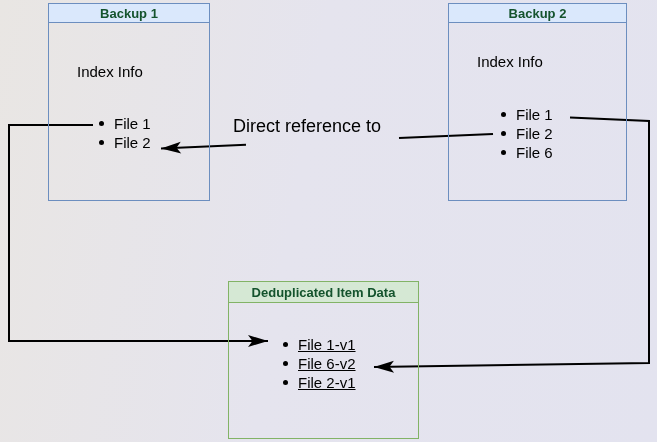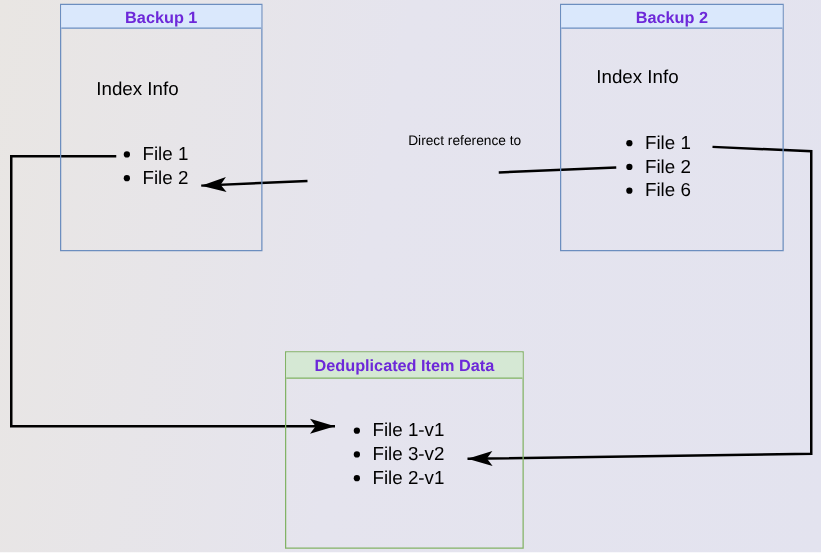--- a/index.html
+++ b/index.html
@@ -28,21 +28,21 @@
     background: transparent;
   }
   .node.blue  { border-color: #6c8ebf; }
   .node.green { border-color: #82b366; }
   .node-header {
     width: 100%;
     box-sizing: border-box;
     text-align: center;
     font-weight: bold;
     font-size: 13px;
-    color: #6d28d9;
+    color: #14532d;
     border-bottom: 1.5px solid;
   }
   .blue  .node-header { background: #dae8fc; border-color: #6c8ebf; line-height: 19px; height: 19px; }
   .green .node-header { background: #d5e8d4; border-color: #82b366; line-height: 21px; height: 21px; }
   .section-label {
     position: absolute;
     font-size: 15px;
     color: #000;
     white-space: nowrap;
   }
@@ -65,24 +65,24 @@
     left: 0;
     top: 7px;
     width: 5px;
     height: 5px;
     border-radius: 50%;
     background: #000;
   }
   .annotation {
     position: absolute;
     left: 233px;
-    top: 103px;
+    top: 116px;
     width: 184px;
-    text-align: right;
-    font-size: 11px;
+    text-align: left;
+    font-size: 18px;
     line-height: 20px;
     color: #000;
   }
 </style>
 </head>
 <body>
 
 <div class="canvas">
 
   <svg class="arrow-layer" viewBox="0 0 657 442" xmlns="http://www.w3.org/2000/svg">
@@ -130,28 +130,28 @@
       </li>
       <li>
         <span class="dot"></span>
         <span>File 6</span>
       </li>
     </ul>
   </div>
 
   <div class="node green" style="left:228px; top:281px; width:191px; height:158px;">
     <div class="node-header">Deduplicated Item Data</div>
-    <ul class="file-list" style="left:54px; top:53px;">
+    <ul class="file-list" style="left:54px; top:53px;text-decoration:underline;">
       <li>
         <span class="dot"></span>
         <span>File 1-v1</span>
       </li>
       <li>
         <span class="dot"></span>
-        <span>File 3-v2</span>
+        <span>File 6-v2</span>
       </li>
       <li>
         <span class="dot"></span>
         <span>File 2-v1</span>
       </li>
     </ul>
   </div>
 
   <div class="annotation">
     <div>Direct reference to</div>

